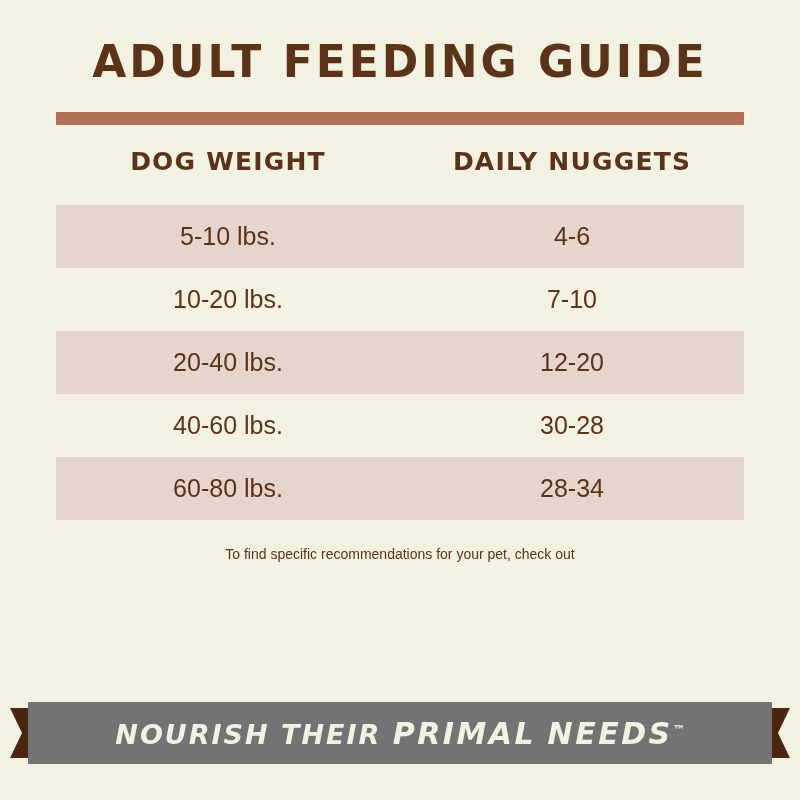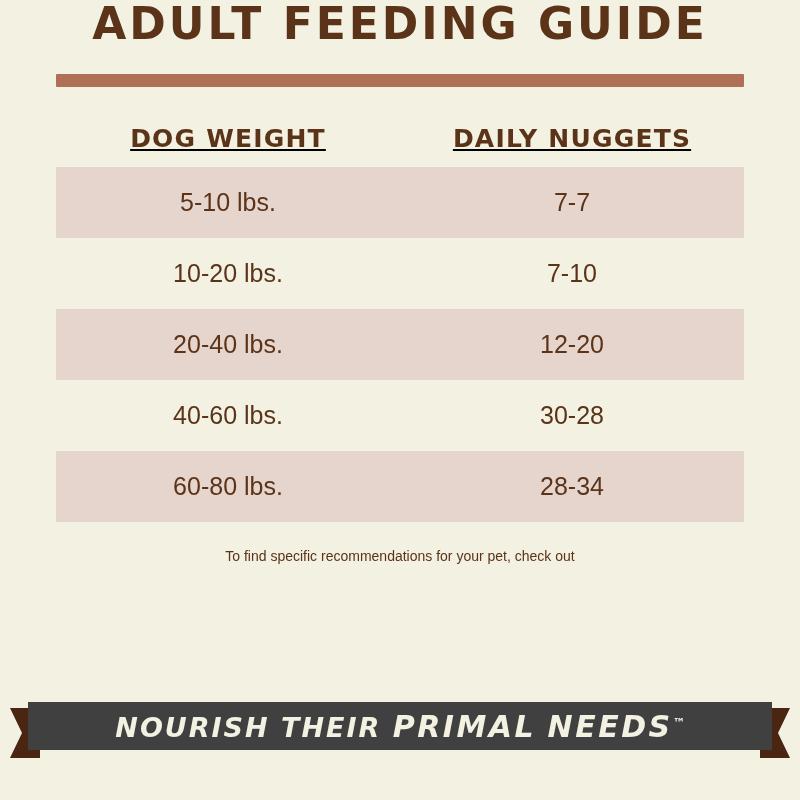--- a/index.html
+++ b/index.html
@@ -20,53 +20,52 @@
     background: #f2f1e2;
     box-sizing: border-box;
   }
   .title {
     text-align: center;
     color: #5b3318;
     font-family: "DejaVu Sans", sans-serif;
     font-weight: bold;
     font-size: 44px;
     letter-spacing: 3px;
+    padding-top: 38px;
     line-height: 1.1;
   }
   .title-rule {
     width: 688px;
     height: 13px;
     background: #b07058;
     margin: 26px auto 0 auto;
     border-radius: 1px;
   }
   .table {
     width: 688px;
     margin: 0 auto;
     margin-top: 22px;
   }
   .head-row {
     display: flex;
-    align-items: center;
     height: 58px;
-    text-decoration: underline;
   }
   .head-cell {
     flex: 1;
     text-align: center;
     color: #5b3318;
     font-family: "DejaVu Sans", sans-serif;
     font-weight: bold;
     font-size: 25px;
     letter-spacing: 1.2px;
   }
   .row {
     display: flex;
     align-items: center;
-    height: 71px;
+    height: 63px;
   }
   .row.shaded {
     background: #e6d5cd;
   }
   .cell {
     flex: 1;
     text-align: center;
     color: #5b3318;
     font-size: 25px;
     font-family: "Liberation Sans", sans-serif;
@@ -103,22 +102,22 @@
   }
   .banner-tail-right {
     right: 10px;
     clip-path: polygon(0 0, 100% 0, calc(100% - 12px) 50%, 100% 100%, 0 100%);
   }
   .banner {
     position: absolute;
     left: 28px;
     right: 28px;
     top: 0;
-    height: 48px;
-    background: #404040;
+    height: 62px;
+    background: #737373;
     display: flex;
     align-items: center;
     justify-content: center;
   }
   .banner-text {
     color: #f2f1e2;
     font-family: "DejaVu Sans", sans-serif;
     font-weight: bold;
     font-style: italic;
     font-size: 27px;
@@ -146,21 +145,21 @@
 
   <div class="table">
 
     <div class="head-row">
       <div class="head-cell">DOG WEIGHT</div>
       <div class="head-cell">DAILY NUGGETS</div>
     </div>
 
     <div class="row shaded">
       <div class="cell">5-10 lbs.</div>
-      <div class="cell">7-7</div>
+      <div class="cell">4-6</div>
     </div>
 
     <div class="row">
       <div class="cell">10-20 lbs.</div>
       <div class="cell">7-10</div>
     </div>
 
     <div class="row shaded">
       <div class="cell">20-40 lbs.</div>
       <div class="cell">12-20</div>

